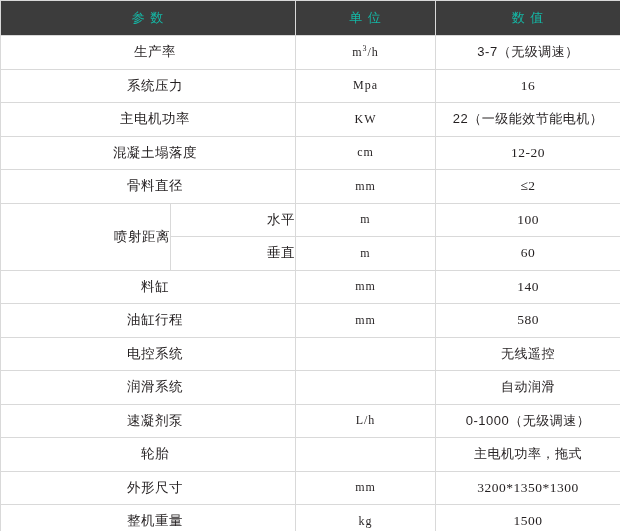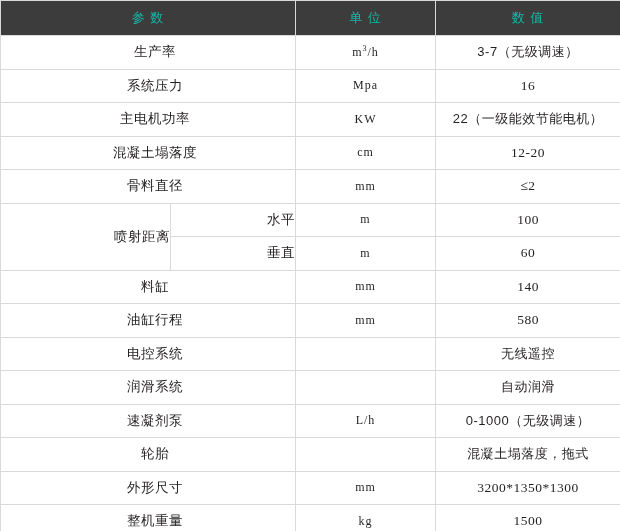--- a/index.html
+++ b/index.html
@@ -168,21 +168,21 @@
 
     <tr>
       <td colspan="2" class="param">速凝剂泵</td>
       <td class="unit">L/h</td>
       <td class="value">0-1000（无级调速）</td>
     </tr>
 
     <tr>
       <td colspan="2" class="param">轮胎</td>
       <td class="unit"></td>
-      <td class="value">混凝土塌落度，拖式</td>
+      <td class="value">主电机功率，拖式</td>
     </tr>
 
     <tr>
       <td colspan="2" class="param">外形尺寸</td>
       <td class="unit">mm</td>
       <td class="value num">3200*1350*1300</td>
     </tr>
 
     <tr>
       <td colspan="2" class="param">整机重量</td>

